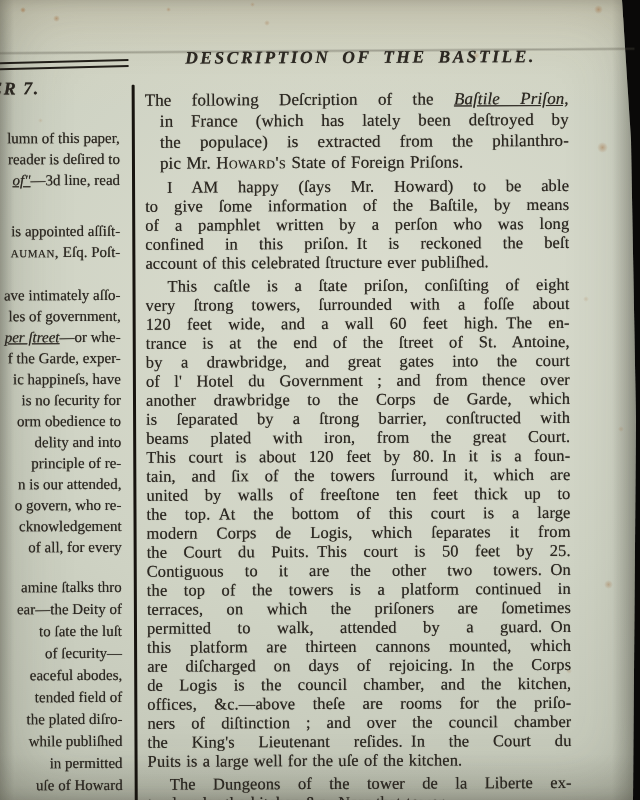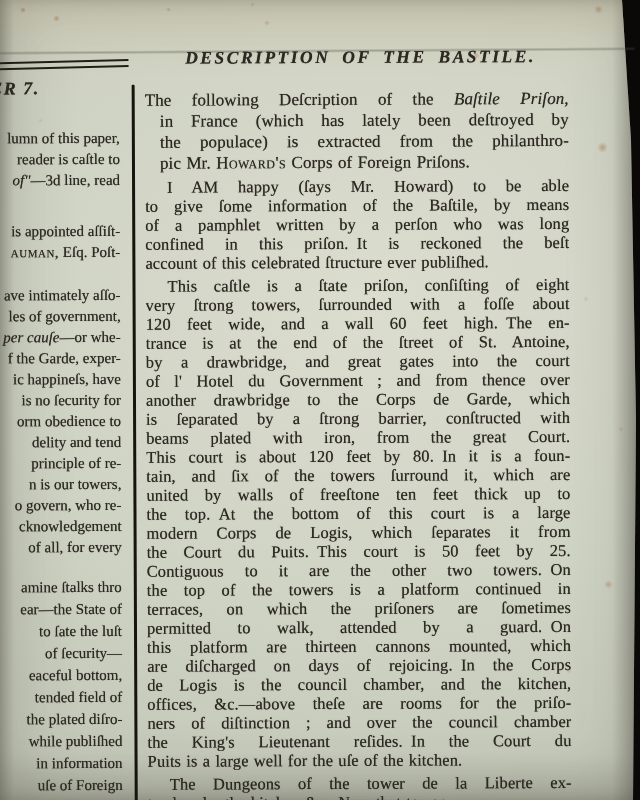--- a/index.html
+++ b/index.html
@@ -66,86 +66,86 @@
   }
   .para{margin:0 0 4px 0;}
   .line{
     font-size:16.5px;height:19px;line-height:19px;overflow:hidden;
     text-align:justify;text-align-last:justify;word-spacing:1px;letter-spacing:0.1px;
   }
   .line.last{text-align-last:start;}
   .para.intro .line{font-size:17px;height:21px;line-height:21px;padding-left:15px;}
   .para.intro .line:first-child{padding-left:0;}
   .para.body .line:first-child{text-indent:22px;}
-  .it{font-style:italic;}
+  .it{font-style:italic;text-decoration:underline;}
   .sc{font-variant:small-caps;letter-spacing:0.5px;margin-top:12px;}
   
   .spot{position:absolute;border-radius:50%;pointer-events:none;
     background:radial-gradient(circle, rgba(160,106,58,0.60) 0%, rgba(160,106,58,0) 70%);}
 </style>
 </head>
 <body>
 
 <div class="paper"></div>
 
 <div class="content">
   <div class="crease"></div>
   <div class="double-rule"></div>
   <div class="divider"></div>
 
   <div class="left-col">
     <div class="lc-dateline">ER 7.</div>
     <div id="lc-blocks">
         <div class="lc-block">
           <div class="lc-line"><span>lumn of this paper,</span></div>
-          <div class="lc-line"><span>reader is caſtle to</span></div>
+          <div class="lc-line"><span>reader is deſired to</span></div>
           <div class="lc-line"><span class="it">of"</span><span>—3d line, read</span></div>
         </div>
         <div class="lc-block">
           <div class="lc-line"><span>is appointed aſſiſt-</span></div>
           <div class="lc-line"><span class="sc">auman,</span><span> Eſq. Poſt-</span></div>
         </div>
         <div class="lc-block">
           <div class="lc-line"><span>ave intimately aſſo-</span></div>
           <div class="lc-line"><span>les of government,</span></div>
-          <div class="lc-line"><span class="it">per cauſe</span><span>—or whe-</span></div>
+          <div class="lc-line"><span class="it">per ſtreet</span><span>—or whe-</span></div>
           <div class="lc-line"><span>f the Garde, exper-</span></div>
           <div class="lc-line"><span>ic happineſs, have</span></div>
           <div class="lc-line"><span>is no ſecurity for</span></div>
           <div class="lc-line"><span>orm obedience to</span></div>
-          <div class="lc-line"><span>delity and tend</span></div>
+          <div class="lc-line"><span>delity and into</span></div>
           <div class="lc-line"><span>principle of re-</span></div>
-          <div class="lc-line"><span>n is our towers,</span></div>
+          <div class="lc-line"><span>n is our attended,</span></div>
           <div class="lc-line"><span>o govern, who re-</span></div>
           <div class="lc-line"><span>cknowledgement</span></div>
           <div class="lc-line"><span>of all, for every</span></div>
         </div>
         <div class="lc-block">
           <div class="lc-line"><span>amine ſtalks thro</span></div>
-          <div class="lc-line"><span>ear—the State of</span></div>
+          <div class="lc-line"><span>ear—the Deity of</span></div>
           <div class="lc-line"><span>to ſate the luſt</span></div>
           <div class="lc-line"><span>of ſecurity—</span></div>
-          <div class="lc-line"><span>eaceful bottom,</span></div>
+          <div class="lc-line"><span>eaceful abodes,</span></div>
           <div class="lc-line"><span>tended field of</span></div>
           <div class="lc-line"><span>the plated diſro-</span></div>
           <div class="lc-line"><span>while publiſhed</span></div>
-          <div class="lc-line"><span>in information</span></div>
-          <div class="lc-line"><span>uſe of Foreign</span></div>
+          <div class="lc-line"><span>in permitted</span></div>
+          <div class="lc-line"><span>uſe of Howard</span></div>
         </div>
       </div>
   </div>
 
   <div class="main-col">
     <div class="headline">DESCRIPTION OF THE BASTILE.</div>
     <div id="paragraphs">
         <div class="para intro">
           <div class="line"><span>The following Deſcription of the </span><span class="it">Baſtile Priſon,</span></div>
           <div class="line"><span>in France (which has lately been deſtroyed by</span></div>
           <div class="line"><span>the populace) is extracted from the philanthro-</span></div>
-          <div class="line last"><span>pic Mr. </span><span class="sc">Howard's</span><span> Corps of Foreign Priſons.</span></div>
+          <div class="line last"><span>pic Mr. </span><span class="sc">Howard's</span><span> State of Foreign Priſons.</span></div>
         </div>
         <div class="para body">
           <div class="line"><span>I AM happy (ſays Mr. Howard) to be able</span></div>
           <div class="line"><span>to give ſome information of the Baſtile, by means</span></div>
           <div class="line"><span>of a pamphlet written by a perſon who was long</span></div>
           <div class="line"><span>confined in this priſon. It is reckoned the beſt</span></div>
           <div class="line last"><span>account of this celebrated ſtructure ever publiſhed.</span></div>
         </div>
         <div class="para body">
           <div class="line"><span>This caſtle is a ſtate priſon, conſiſting of eight</span></div>

